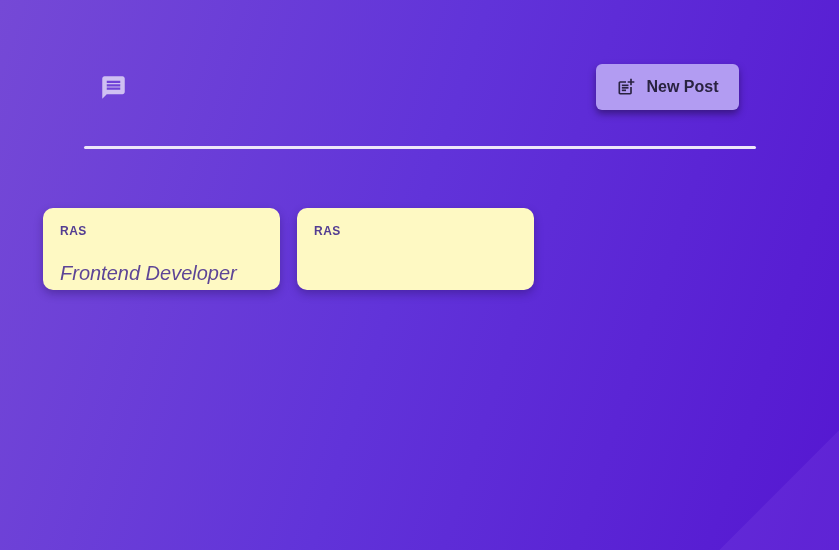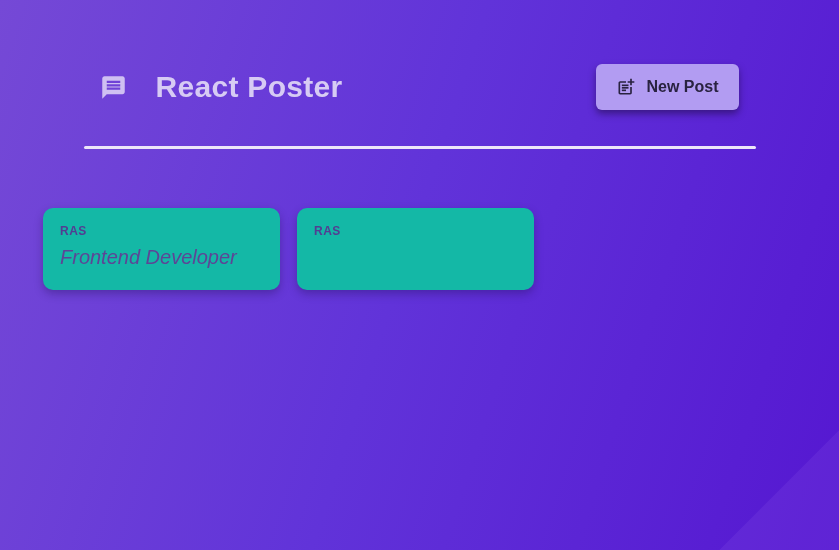--- a/index.html
+++ b/index.html
@@ -72,52 +72,51 @@
   }
   .posts-list {
     list-style: none;
     display: flex;
     gap: 17px;
     margin: 59px 0 0 43px;
   }
   .post-card {
     width: 237px;
     height: 82px;
-    background: #14b8a6;
+    background: #fef9c3;
     border-radius: 10px;
     padding: 16px 17px;
     box-shadow: 0 4px 9px rgba(35, 15, 80, 0.35);
   }
   .post-author {
     font-size: 12px;
     font-weight: bold;
     letter-spacing: 0.5px;
     color: #533d92;
   }
   .post-body {
-    margin-top: 8px;
+    margin-top: 24px;
     font-style: italic;
     font-size: 20px;
     color: #5d4596;
   }
 </style>
 </head>
 <body>
 
 <div class="corner-decoration"></div>
 
 <header class="main-header">
   <div class="header-row">
     <div class="brand">
       <span class="brand-icon">
         <svg viewBox="0 0 24 24" width="27" height="27" aria-hidden="true">
           <path fill="#cfc0f2" d="M20 2H4c-1.1 0-2 .9-2 2v18l4-4h14c1.1 0 2-.9 2-2V4c0-1.1-.9-2-2-2zm-2 12H6v-2h12v2zm0-3H6V9h12v2zm0-3H6V6h12v2z"></path>
         </svg>
       </span>
-      <h1 class="app-title">React Poster</h1>
     </div>
     <button class="new-post-btn">
       <span>
         <svg viewBox="0 0 24 24" width="20" height="20" fill="#292240" aria-hidden="true">
           <path d="M17 19.22H5V7h7V5H5c-1.1 0-2 .9-2 2v12c0 1.1.9 2 2 2h12c1.1 0 2-.9 2-2v-7h-2v7.22z"></path>
           <path d="M19 2h-2v3h-3v2h3v3h2V7h3V5h-3V2z"></path>
           <path d="M7 9h8v2H7z"></path>
           <path d="M7 12h8v2H7z"></path>
           <path d="M7 15h5v2H7z"></path>
         </svg>

